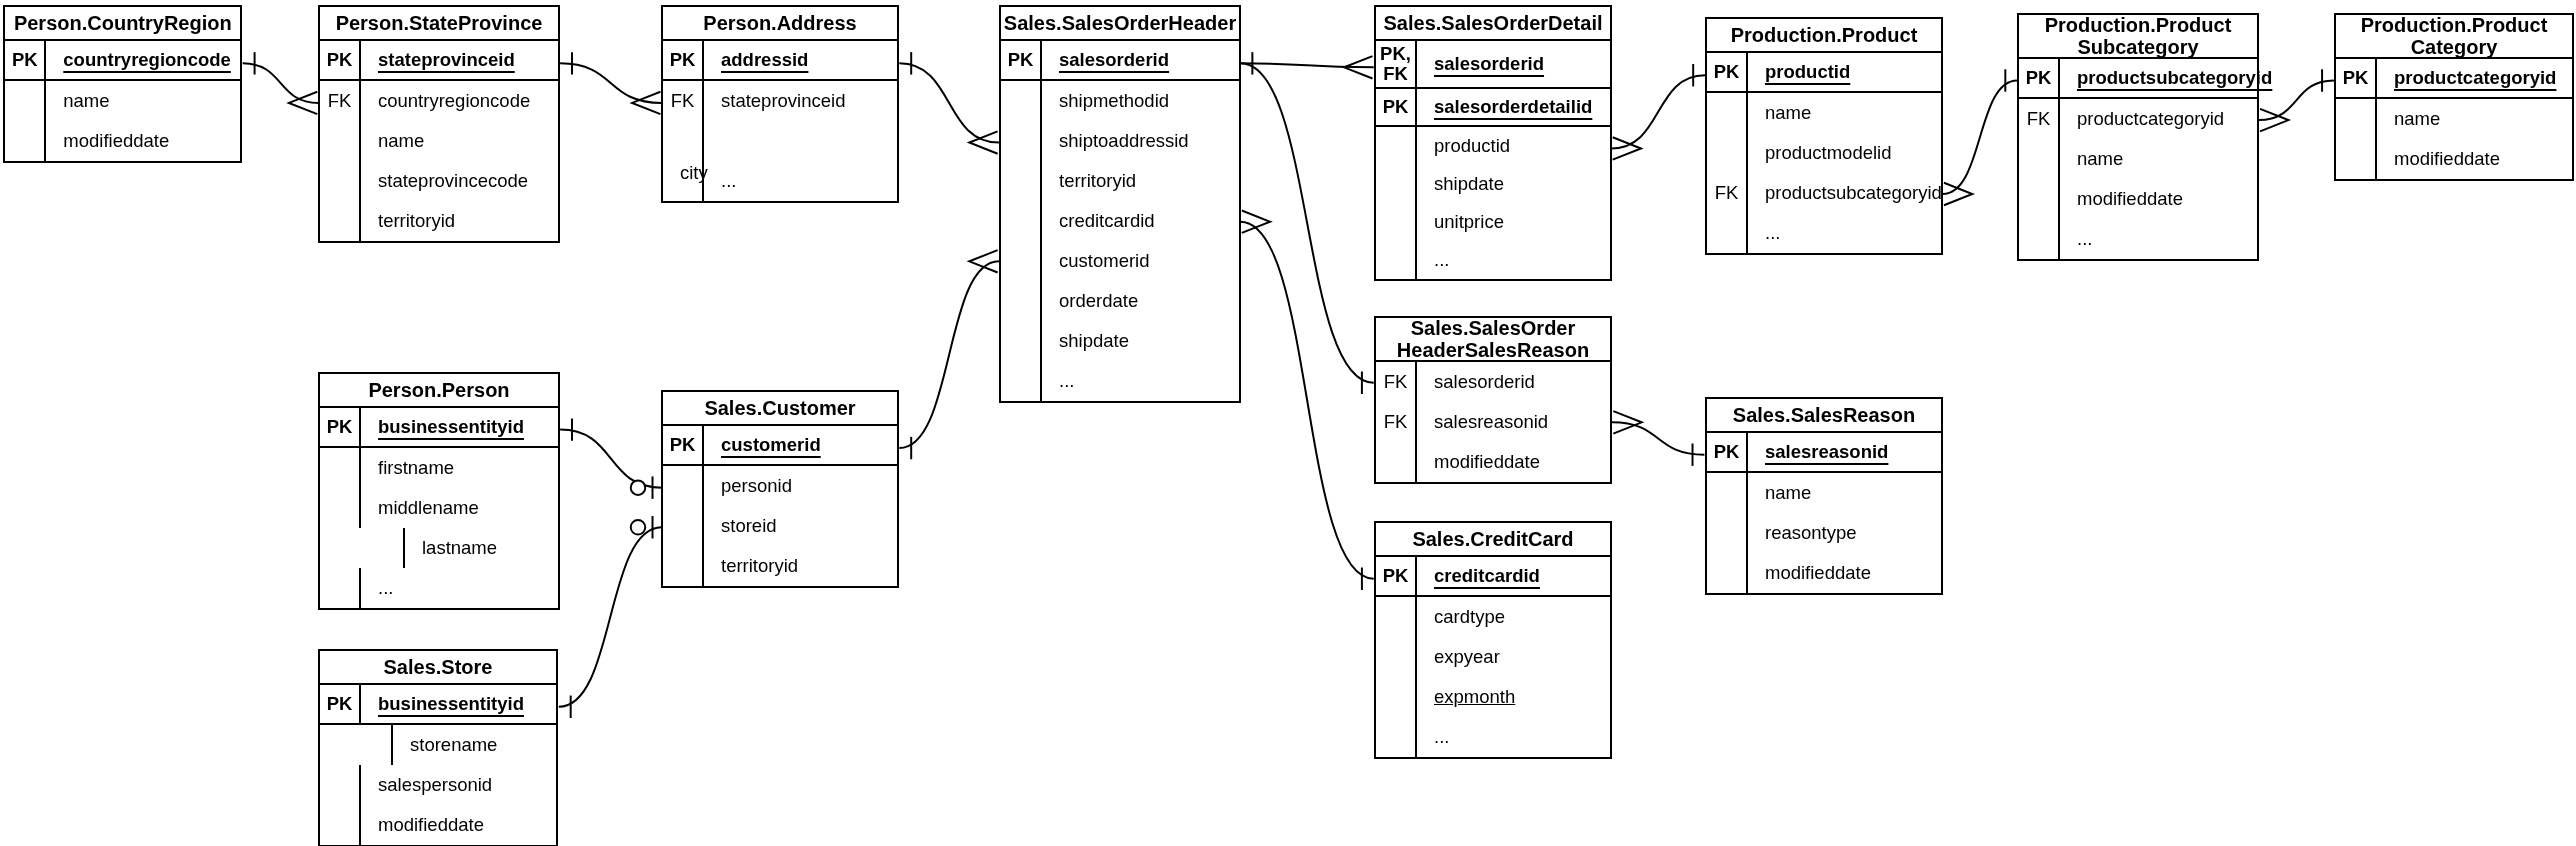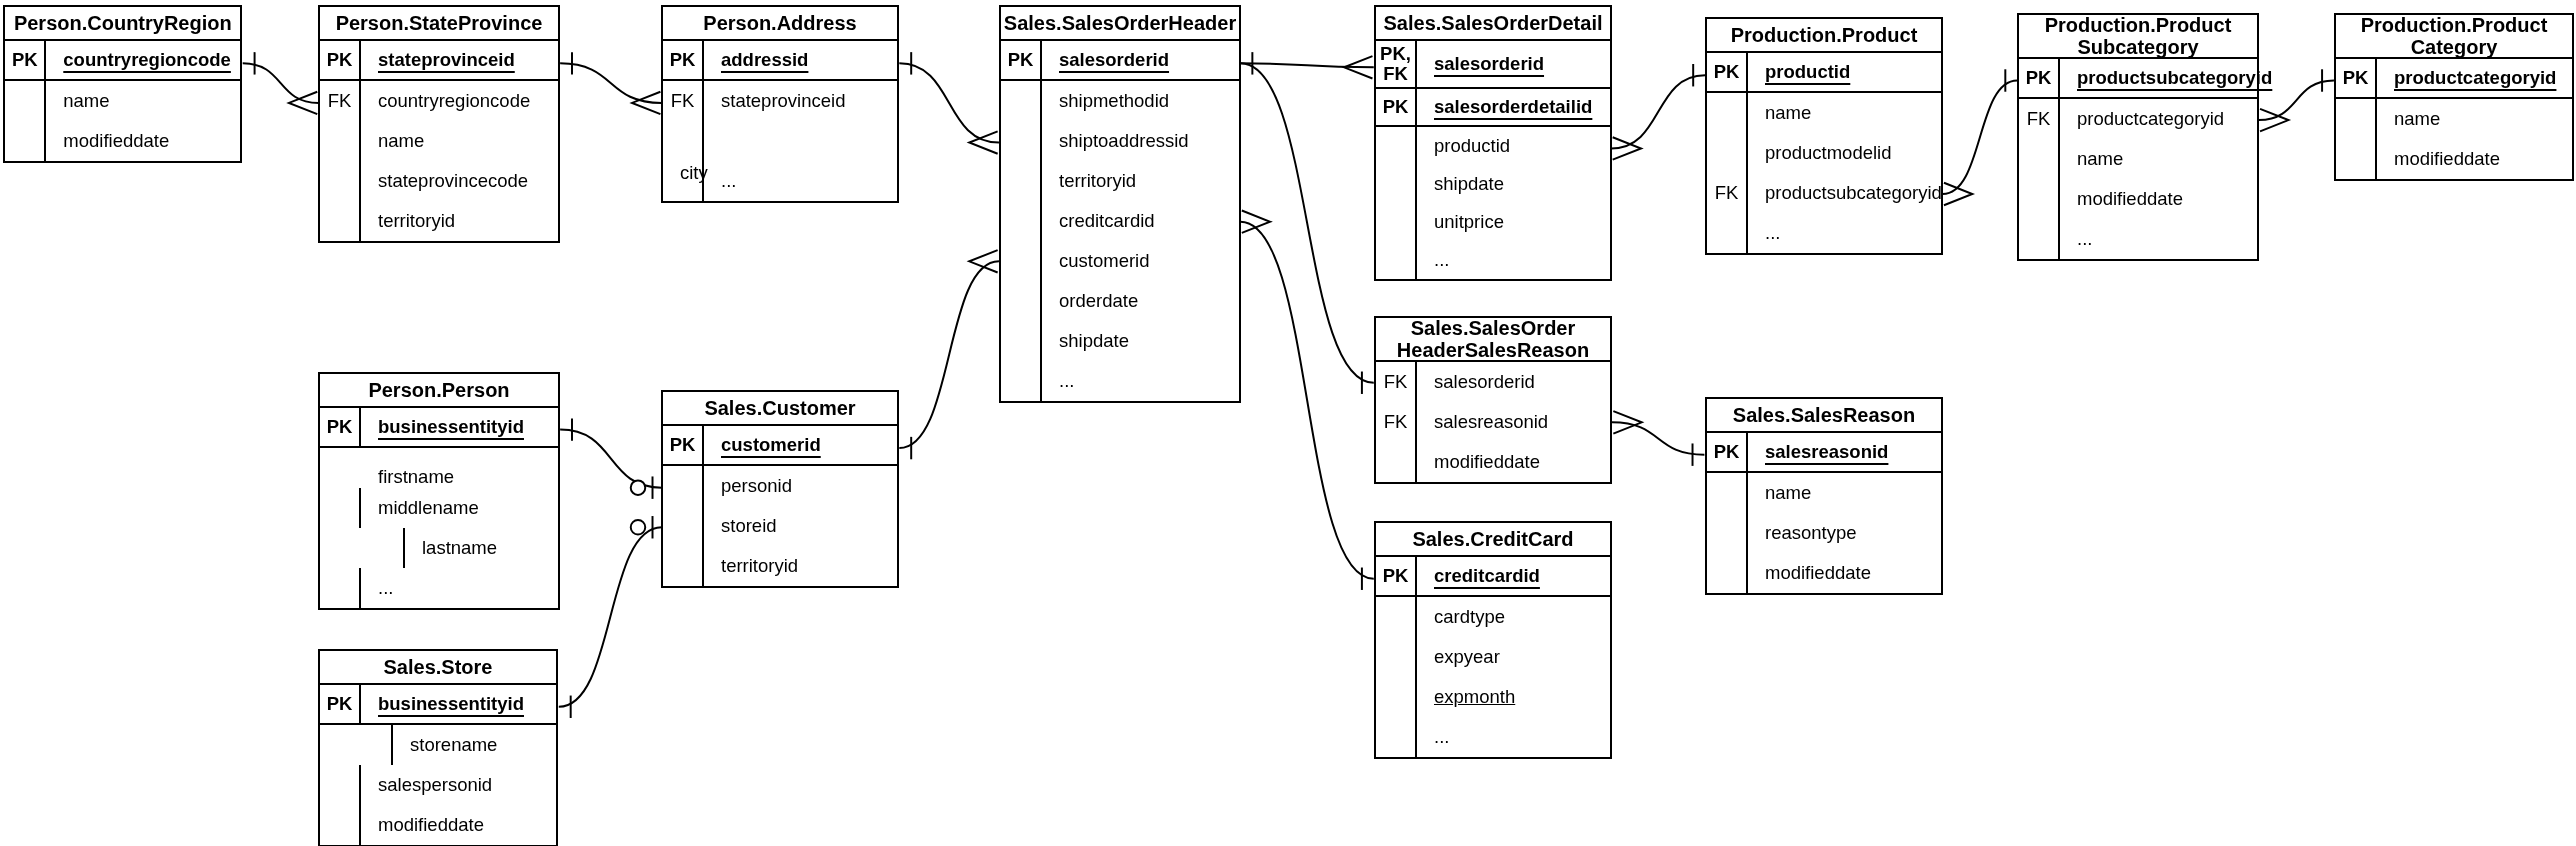--- a/index.html
+++ b/index.html
@@ -328,21 +328,21 @@
         <div class="cell key"></div>
         <div class="cell nm">modifieddate</div>
       </div>
     </div>
     <div class="tbl" style="left: 318px; top: 372px; width: 242px;">
       <div class="tbl-title" style="height: 34px;">Person.Person</div>
       <div class="tbl-row sep" style="height: 40px;">
         <div class="cell key b">PK</div>
         <div class="cell nm pkname">businessentityid</div>
       </div>
-      <div class="tbl-row" style="height: 40px; align-items: flex-end;">
+      <div class="tbl-row" style="height: 40px;">
         <div class="cell key"></div>
         <div class="cell nm">firstname</div>
       </div>
       <div class="tbl-row" style="height: 40px;">
         <div class="cell key"></div>
         <div class="cell nm">middlename</div>
       </div>
       <div class="tbl-row" style="height: 40px; margin-left: 44px;">
         <div class="cell key"></div>
         <div class="cell nm">lastname</div>

